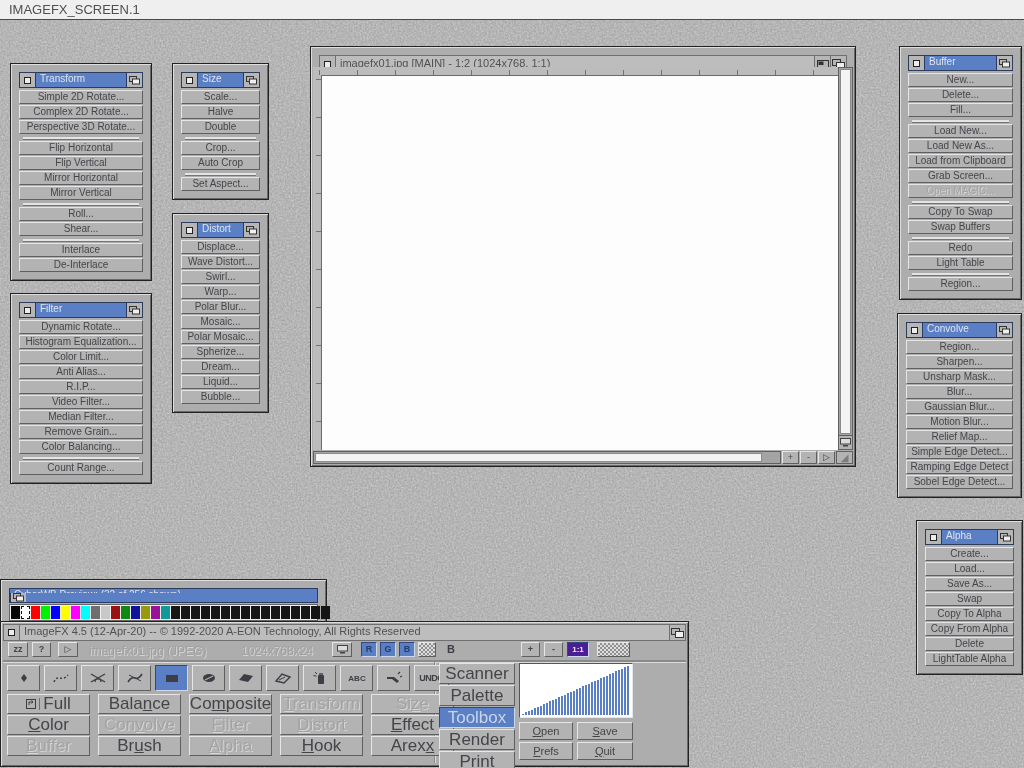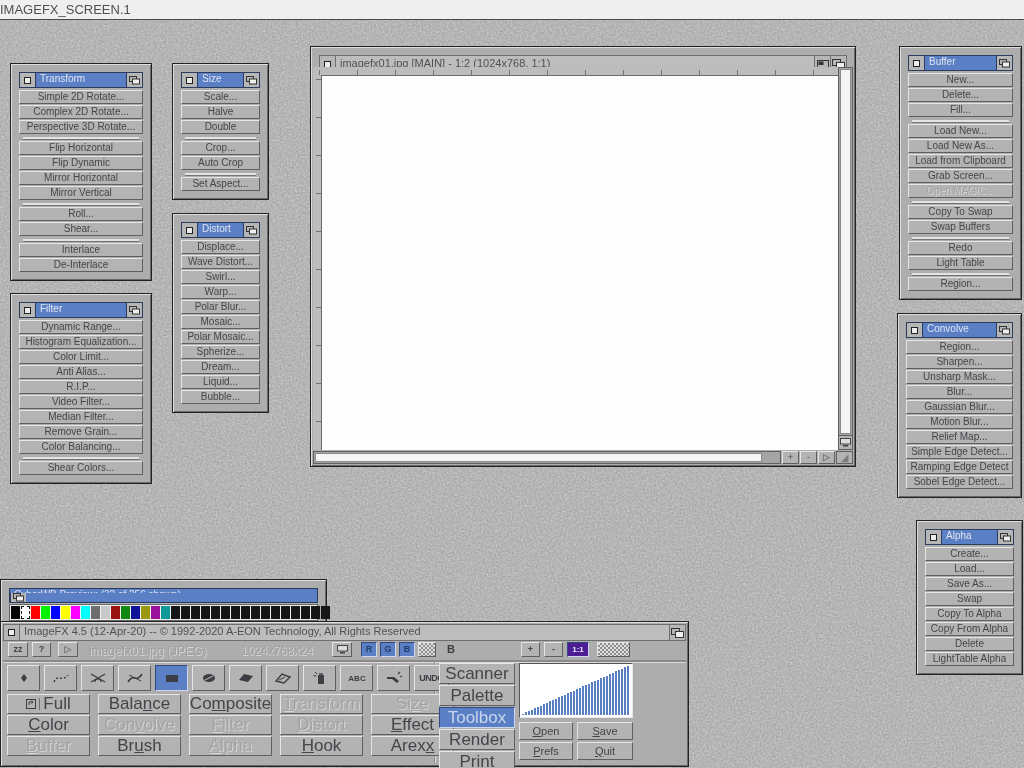--- a/index.html
+++ b/index.html
@@ -2,21 +2,21 @@
 <html><head>
 <meta charset="utf-8">
 <style>
   html,body{margin:0;padding:0;width:1024px;height:768px;overflow:hidden;
     font-family:"Liberation Sans","DejaVu Sans",sans-serif;}
   body{position:relative;background:#9c9c9c;}
   .noise{position:absolute;left:0;top:0;z-index:0;}
   
   .screenbar{position:absolute;left:0;top:0;width:1024px;height:20px;background:#efefef;
     border-bottom:1px solid #4a4a4a;z-index:3;color:#4f4f4f;font-size:13px;line-height:20px;
-    box-sizing:border-box;}
+    padding-left:9px;box-sizing:border-box;}
   
   .win{position:absolute;z-index:2;background:#adadad;border:1px solid #222;
     box-shadow:inset 1px 1px 0 #dedede, inset -1px -1px 0 #696969;padding:8px;box-sizing:border-box;}
   .tbar{display:flex;align-items:stretch;height:14px;background:#5b7fc4;border:1px solid #2d3c5c;}
   .tbar.gray{background:#bdbdbd;border-color:#6f6f6f;}
   .ttext{flex:1;font-size:10px;line-height:12px;padding-left:4px;color:#dfe5f1;
     white-space:nowrap;overflow:hidden;}
   .tbar.gray .ttext{color:#515151;}
   .gad{width:15px;background:#b6b6b6;display:flex;align-items:center;justify-content:center;
     border-left:1px solid #2d3c5c;flex:0 0 auto;}
@@ -135,21 +135,21 @@
       </div>
     </div>
     <div class="pbody">
       <div class="pbtn">Simple 2D Rotate...</div>
       <div class="pbtn">Complex 2D Rotate...</div>
       <div class="pbtn">Perspective 3D Rotate...</div>
       <div class="psep">
         <i></i>
       </div>
       <div class="pbtn">Flip Horizontal</div>
-      <div class="pbtn">Flip Dynamic</div>
+      <div class="pbtn">Flip Vertical</div>
       <div class="pbtn">Mirror Horizontal</div>
       <div class="pbtn">Mirror Vertical</div>
       <div class="psep">
         <i></i>
       </div>
       <div class="pbtn">Roll...</div>
       <div class="pbtn">Shear...</div>
       <div class="psep">
         <i></i>
       </div>
@@ -219,33 +219,33 @@
       </div>
       <div class="ttext">Filter</div>
       <div class="gad">
         <svg width="11" height="9">
           <rect x="0.5" y="0.5" width="7" height="5" fill="#b6b6b6" stroke="#333"></rect>
           <rect x="3.5" y="3" width="7" height="5" fill="#efefef" stroke="#333"></rect>
         </svg>
       </div>
     </div>
     <div class="pbody">
-      <div class="pbtn">Dynamic Range...</div>
+      <div class="pbtn">Dynamic Rotate...</div>
       <div class="pbtn">Histogram Equalization...</div>
       <div class="pbtn">Color Limit...</div>
       <div class="pbtn">Anti Alias...</div>
       <div class="pbtn">R.I.P...</div>
       <div class="pbtn">Video Filter...</div>
       <div class="pbtn">Median Filter...</div>
       <div class="pbtn">Remove Grain...</div>
       <div class="pbtn">Color Balancing...</div>
       <div class="psep">
         <i></i>
       </div>
-      <div class="pbtn">Shear Colors...</div>
+      <div class="pbtn">Count Range...</div>
     </div>
   </div>
 <div class="win" id="p-buffer" style="left:899px;top:46px;width:123px;">
     <div class="tbar">
       <div class="gad left">
         <span class="closebox"></span>
       </div>
       <div class="ttext">Buffer</div>
       <div class="gad">
         <svg width="11" height="9">

